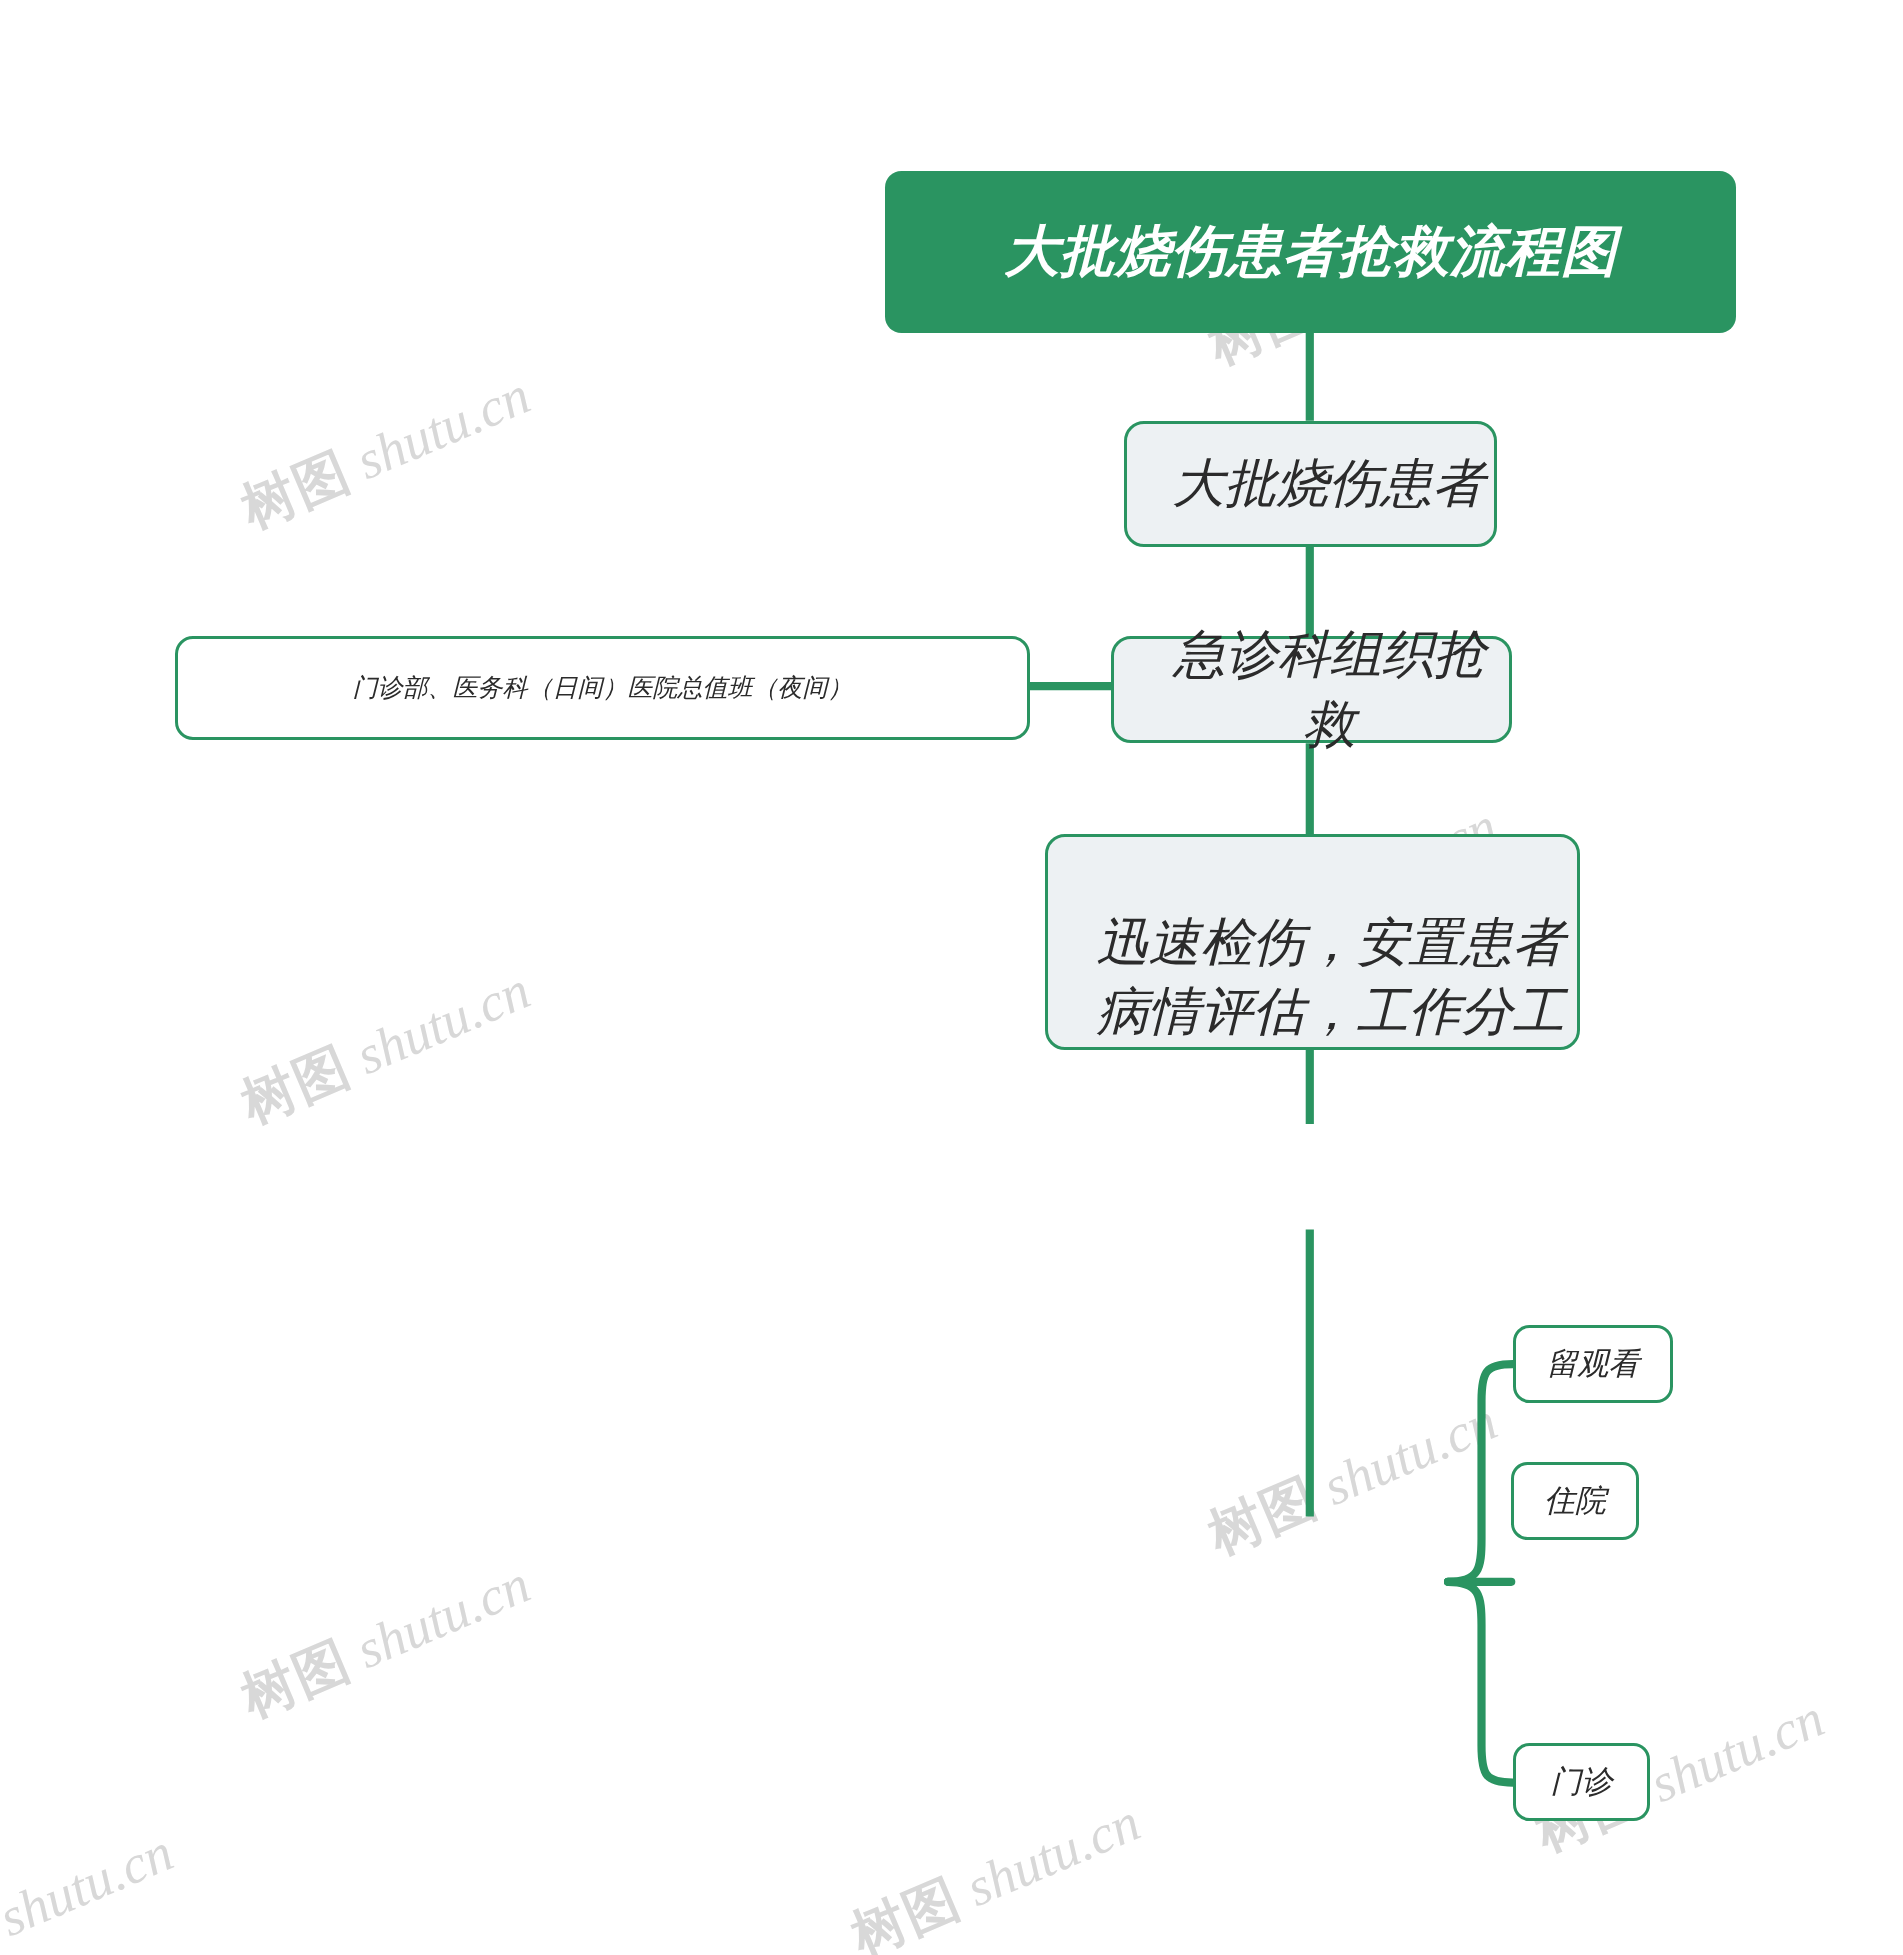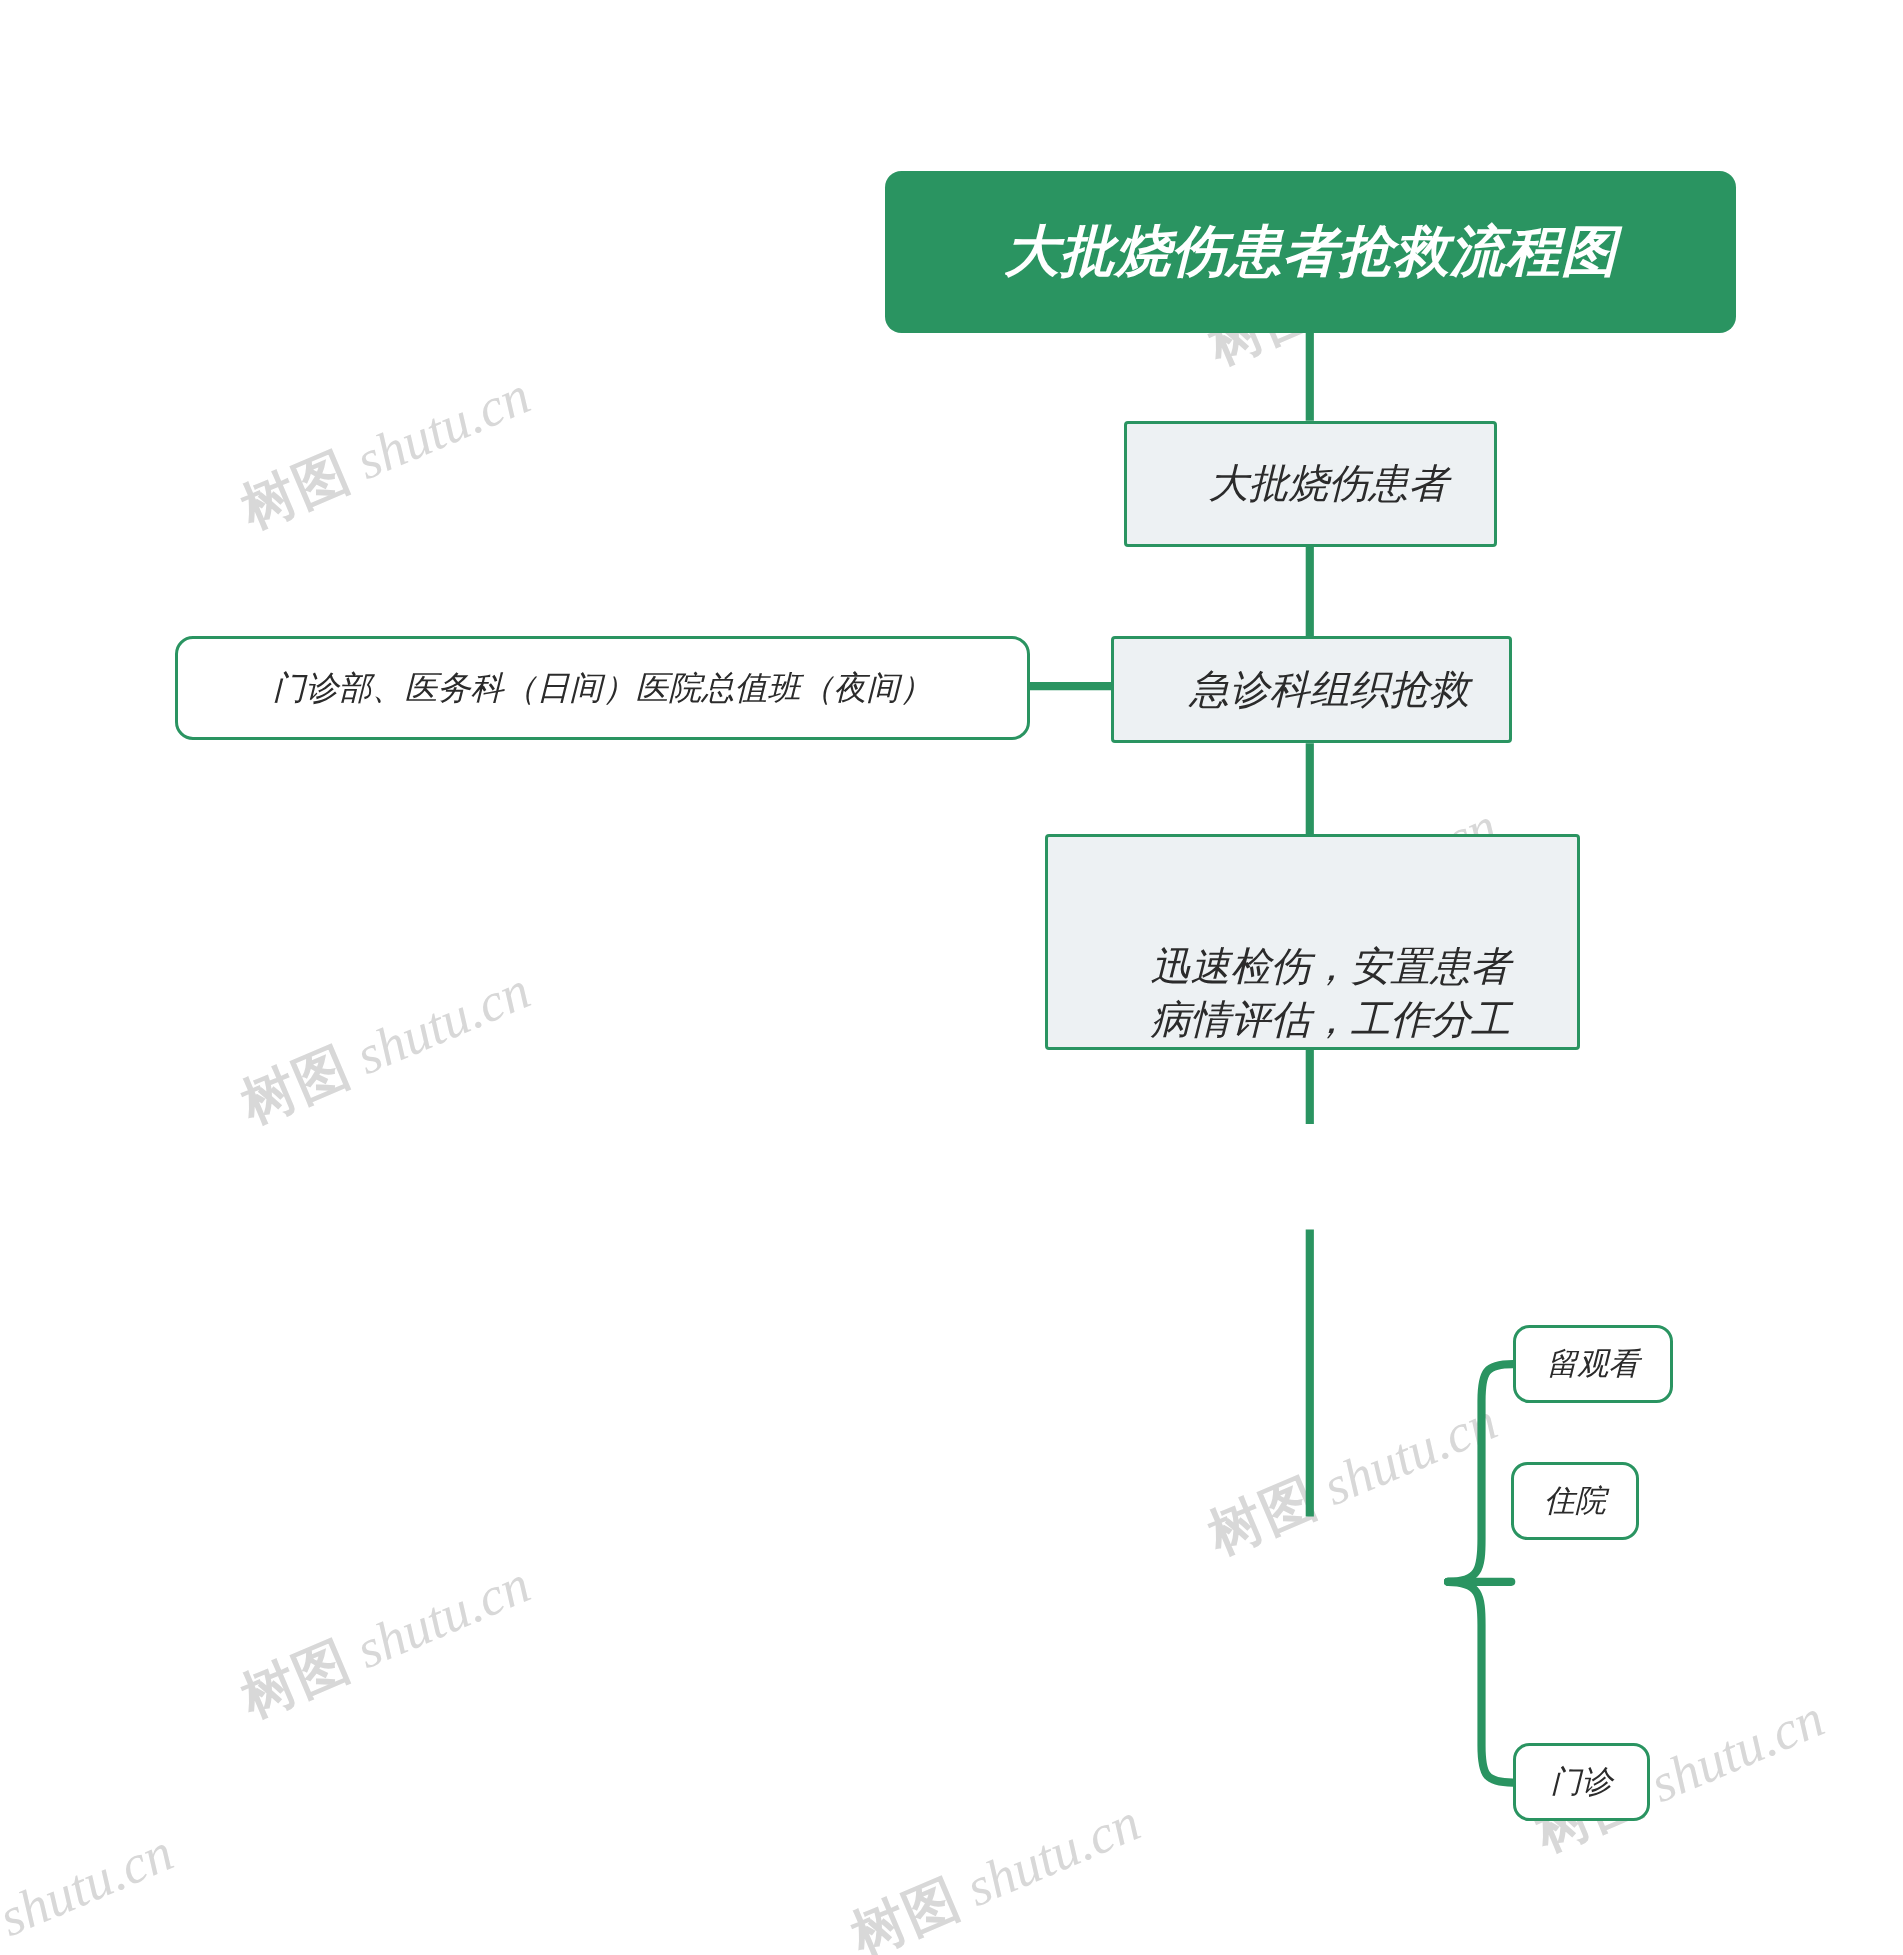--- a/index.html
+++ b/index.html
@@ -74,31 +74,31 @@
     border-radius: 16.4px;
     color: #ffffff;
     font-size: 55px;
     font-weight: 700;
     letter-spacing: 0.7px;
   }
 
   .node.step {
     background: #edf1f3;
     border: 3.7px solid #2a9461;
-    border-radius: 4px;
-    font-size: 40px;
+    border-radius: 20px;
+    font-size: 52px;
     font-weight: 400;
     padding-left: 36px;
   }
 
   .node.note {
     background: #ffffff;
     border: 3.7px solid #2a9461;
     border-radius: 18px;
-    font-size: 33px;
+    font-size: 25px;
     font-weight: 400;
   }
 
   .node.leaf {
     background: #ffffff;
     border: 3.7px solid #2a9461;
     border-radius: 16.4px;
     font-size: 31px;
     font-weight: 400;
   }

